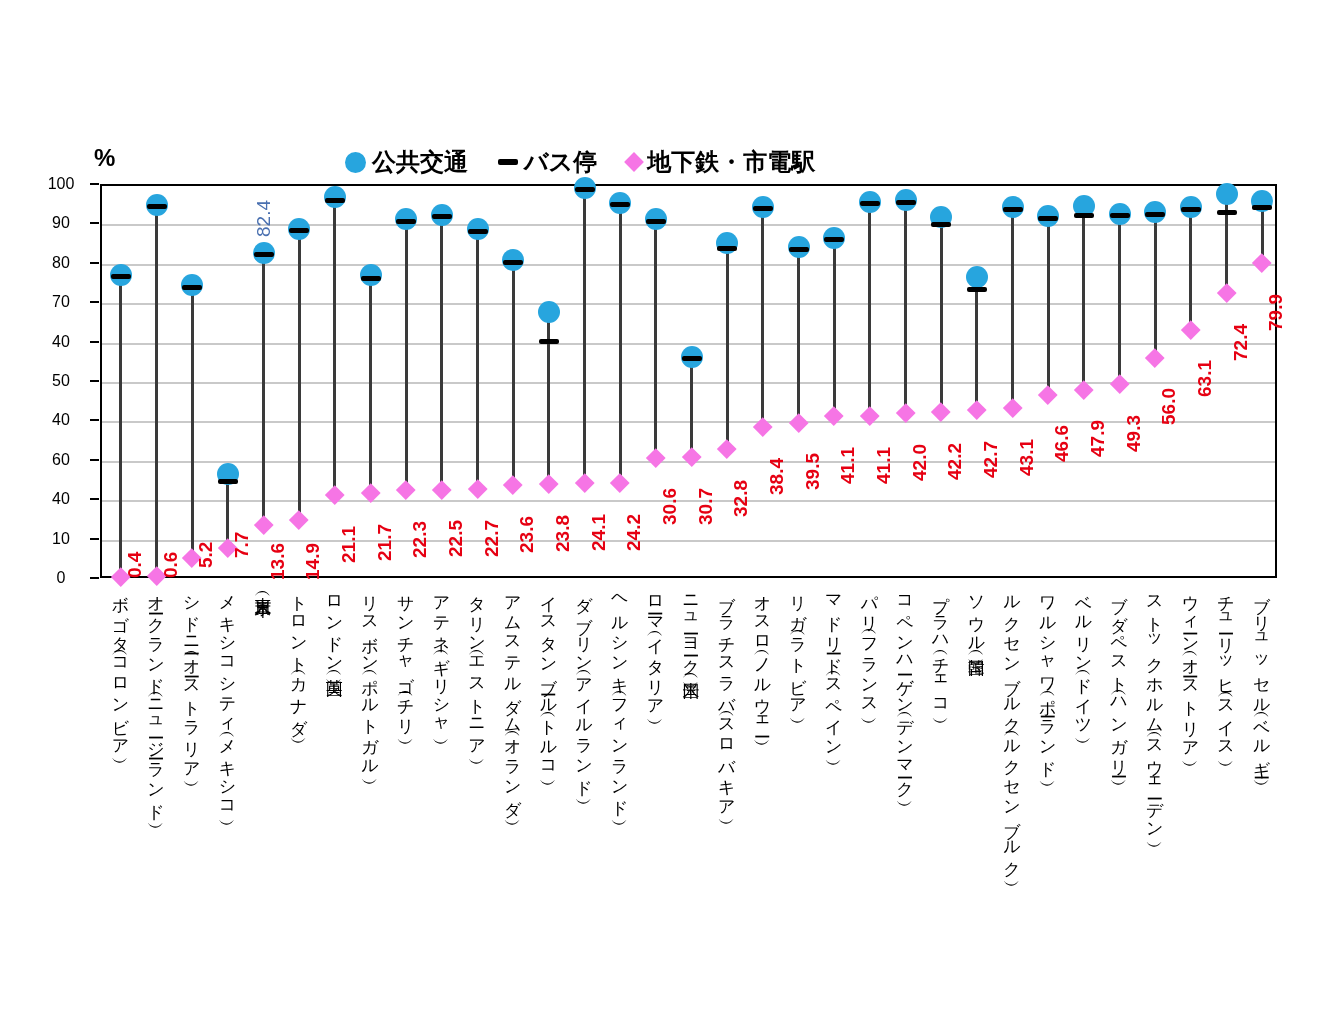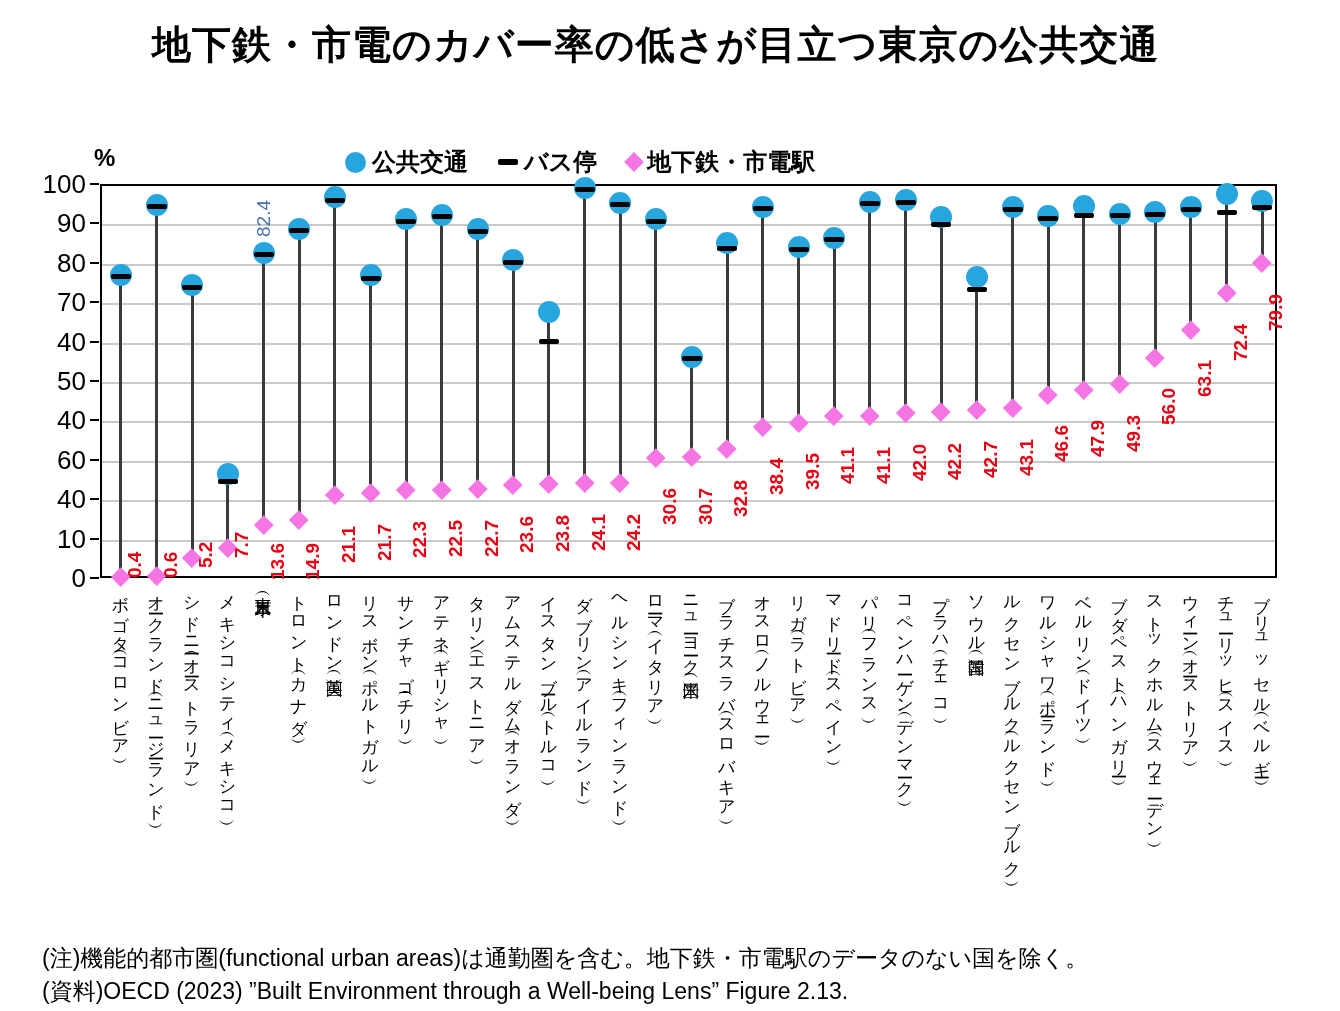--- a/index.html
+++ b/index.html
@@ -31,21 +31,21 @@
   .mk-diamond{width:14px;height:14px;transform:rotate(45deg);}
   .y-unit{
     position:absolute;left:94px;top:144px;font-size:24px;font-weight:bold;
   }
   .plot{
     position:absolute;border:2px solid #000;background:#fff;box-sizing:border-box;
   }
   .gridline{position:absolute;left:0;width:100%;height:2px;background:#c9c9c9;}
   .tick{position:absolute;width:9px;height:2px;background:#000;}
   .tick-label{
-    position:absolute;width:50px;text-align:right;font-size:26px;line-height:22px;
+    position:absolute;width:50px;text-align:center;font-size:16px;line-height:22px;
   }
   .stem{position:absolute;width:3px;background:#3a3a3a;}
   .pt-circle{position:absolute;border-radius:50%;}
   .bus-bar{position:absolute;border-radius:2px;background:#000;}
   .metro-diamond{position:absolute;transform:rotate(45deg);}
   .value-label{
     position:absolute;font-size:19px;font-weight:bold;line-height:20px;
     white-space:nowrap;transform:rotate(-90deg);transform-origin:top left;
   }
   .annot-label{
@@ -57,21 +57,20 @@
     font-size:17px;line-height:22px;letter-spacing:1px;white-space:nowrap;
   }
   .footer{position:absolute;left:42px;top:942px;font-size:23px;line-height:33px;}
   .footer div{white-space:nowrap;}
 </style>
 </head>
 <body>
 
 <div class="page">
 
-  <div class="main-title">地下鉄・市電のカバー率の低さが目立つ東京の公共交通</div>
 
 
   <div class="legend">
     <div class="legend-item">
       <span class="mk-circle" id="lg-circle" style="background: rgb(39, 165, 222);"></span>
       <span class="legend-label">公共交通</span>
     </div>
     <div class="legend-item">
       <span class="mk-bar" id="lg-bar" style="background: rgb(0, 0, 0);"></span>
       <span class="legend-label">バス停</span>
@@ -314,18 +313,14 @@
       <div class="city-label" style="left: 1214.5px; top: 584px;">チューリッヒ（スイス）</div>
       <div class="stem" style="background: rgb(58, 58, 58); left: 1260.67px; top: 200.942px; height: 62.252px;"></div>
       <div class="metro-diamond" style="background: rgb(246, 117, 229); width: 13.5px; height: 13.5px; left: 1255.42px; top: 256.444px;"></div>
       <div class="pt-circle" style="background: rgb(39, 165, 222); width: 22px; height: 22px; left: 1251.17px; top: 189.942px;"></div>
       <div class="bus-bar" style="width: 20px; height: 5px; left: 1252.17px; top: 204.746px;"></div>
       <div class="value-label" style="color: rgb(230, 0, 18); left: 1266.17px; top: 331.194px;">79.9</div>
       <div class="city-label" style="left: 1250.17px; top: 584px;">ブリュッセル（ベルギー）</div>
       <div class="annot-label" style="color: rgb(74, 112, 176); left: 253.5px; top: 237.344px;">82.4</div>
     </div>
 
-  <div class="footer">
-    <div>(注)機能的都市圏(functional urban areas)は通勤圏を含む。地下鉄・市電駅のデータのない国を除く。</div>
-    <div>(資料)OECD (2023) ”Built Environment through a Well-being Lens” Figure 2.13.</div>
-  </div>
 
 </div>
 
 </body></html>

